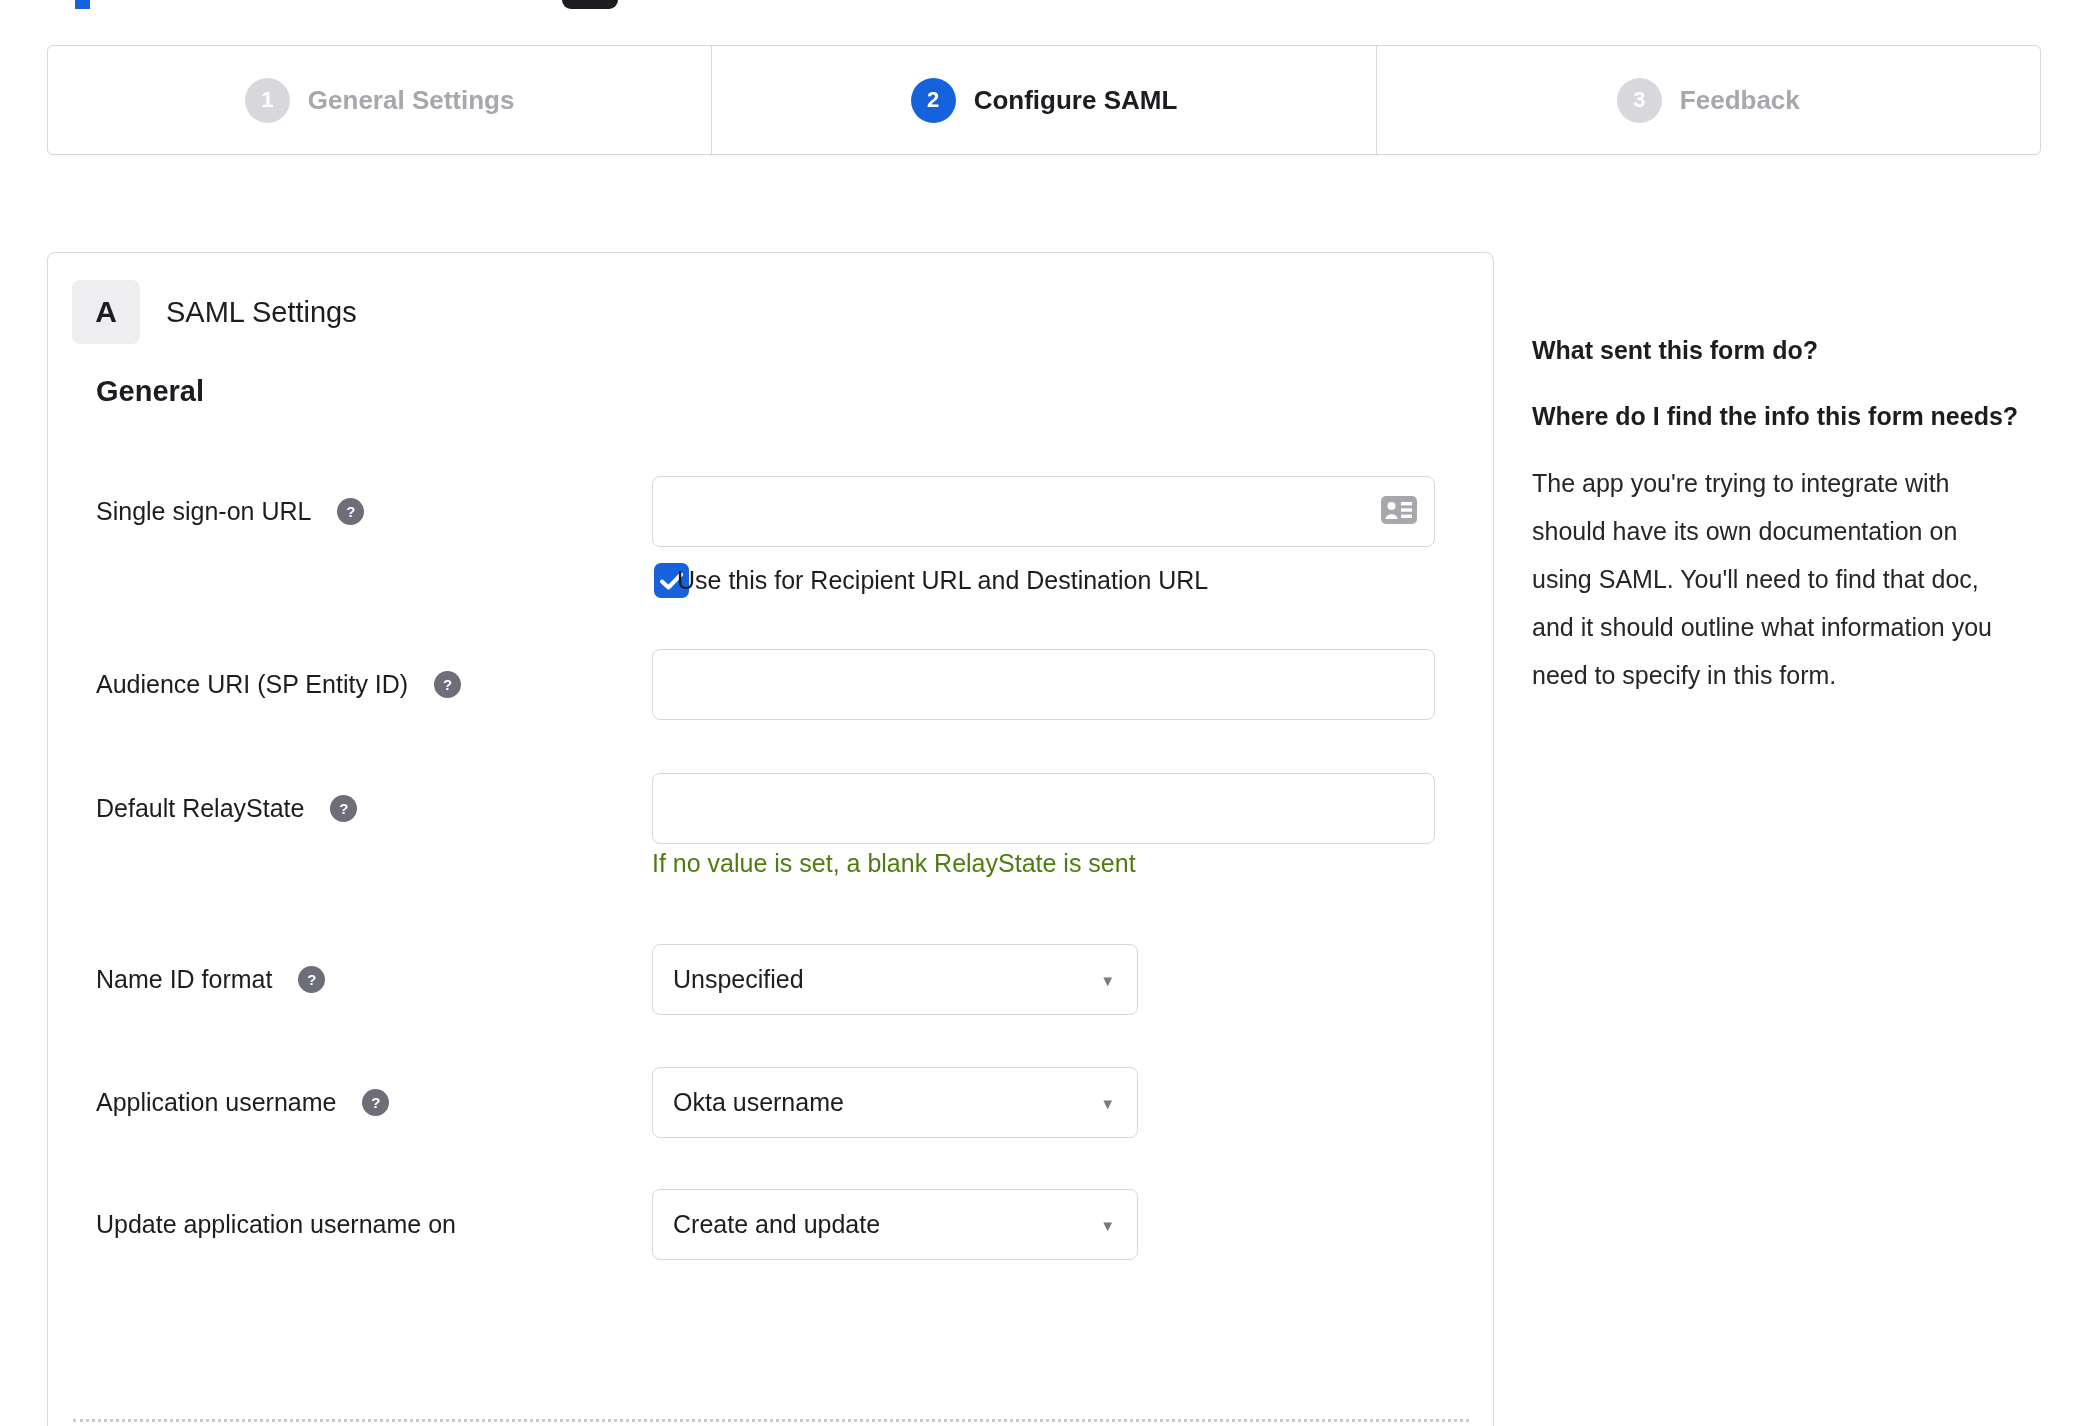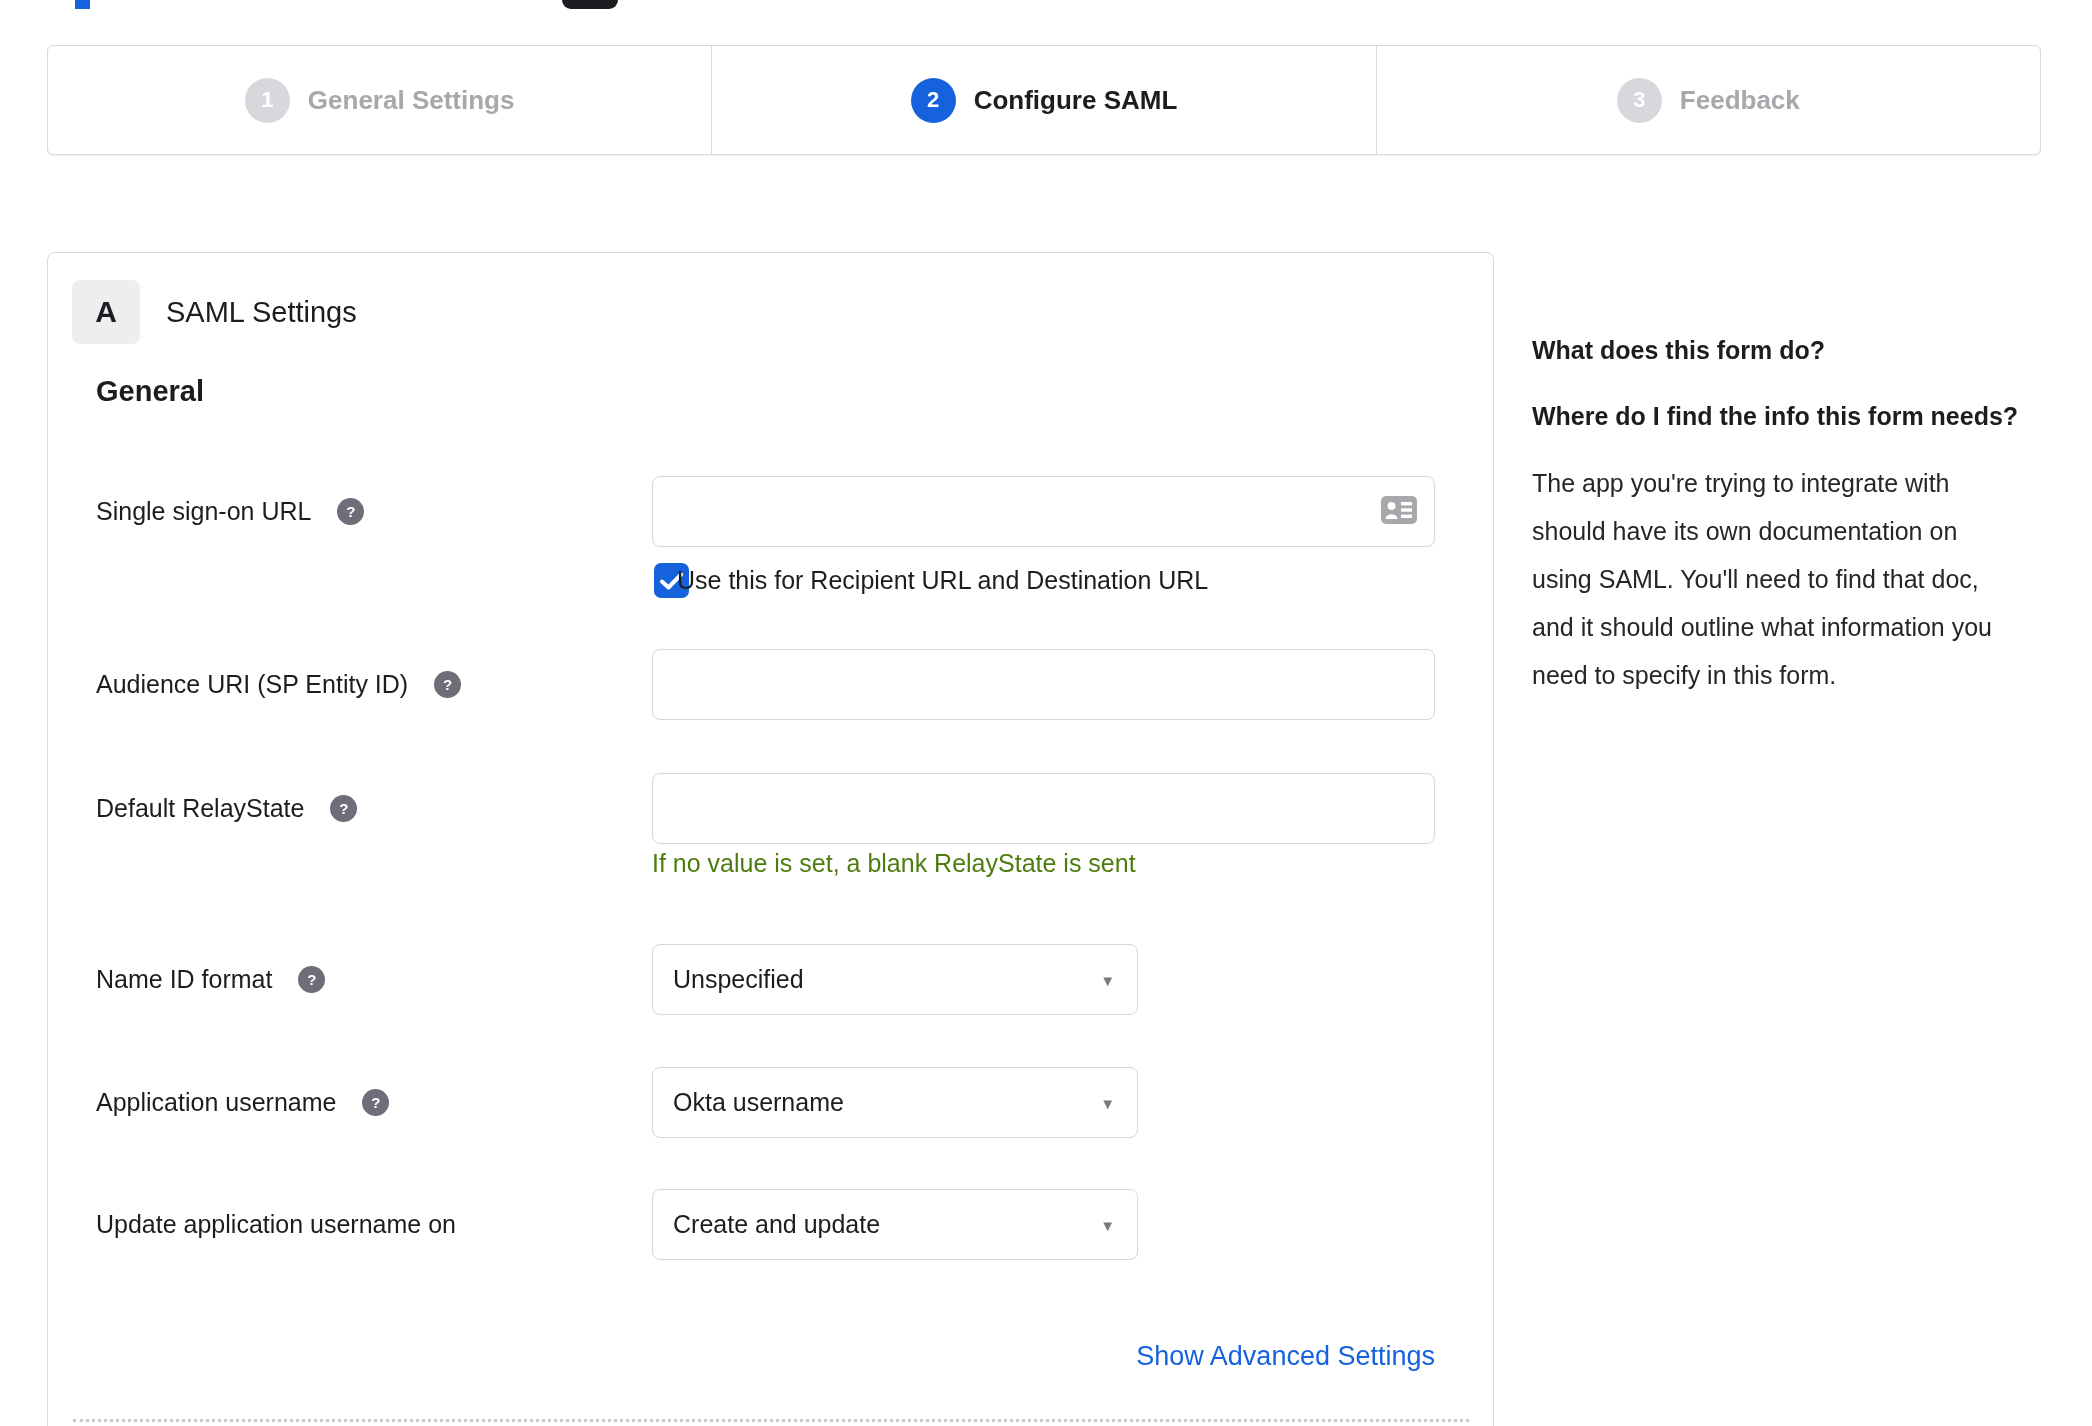--- a/index.html
+++ b/index.html
@@ -161,22 +161,21 @@
   </div>
 
   <div class="abs row-label field-label" style="top:936px;">
     <span>Update application username on</span>
   </div>
   <div class="abs select" style="top:936px;">
     <span>Create and update</span>
     <span class="caret">▼</span>
   </div>
 
-  <a class="abs advanced-link">Show Advanced Settings</a>
 
   <div class="abs dashed-divider"></div>
 </div>
 
 <div class="abs help-sidebar">
-  <div class="help-q mb26">What does this form do?</div>
+  <div class="help-q mb26">What sent this form do?</div>
   <div class="help-q mb26">Where do I find the info this form needs?</div>
   <div class="help-a">The app you're trying to integrate with should have its own documentation on using SAML. You'll need to find that doc, and it should outline what information you need to specify in this form.</div>
 </div>
 
 </body></html>

